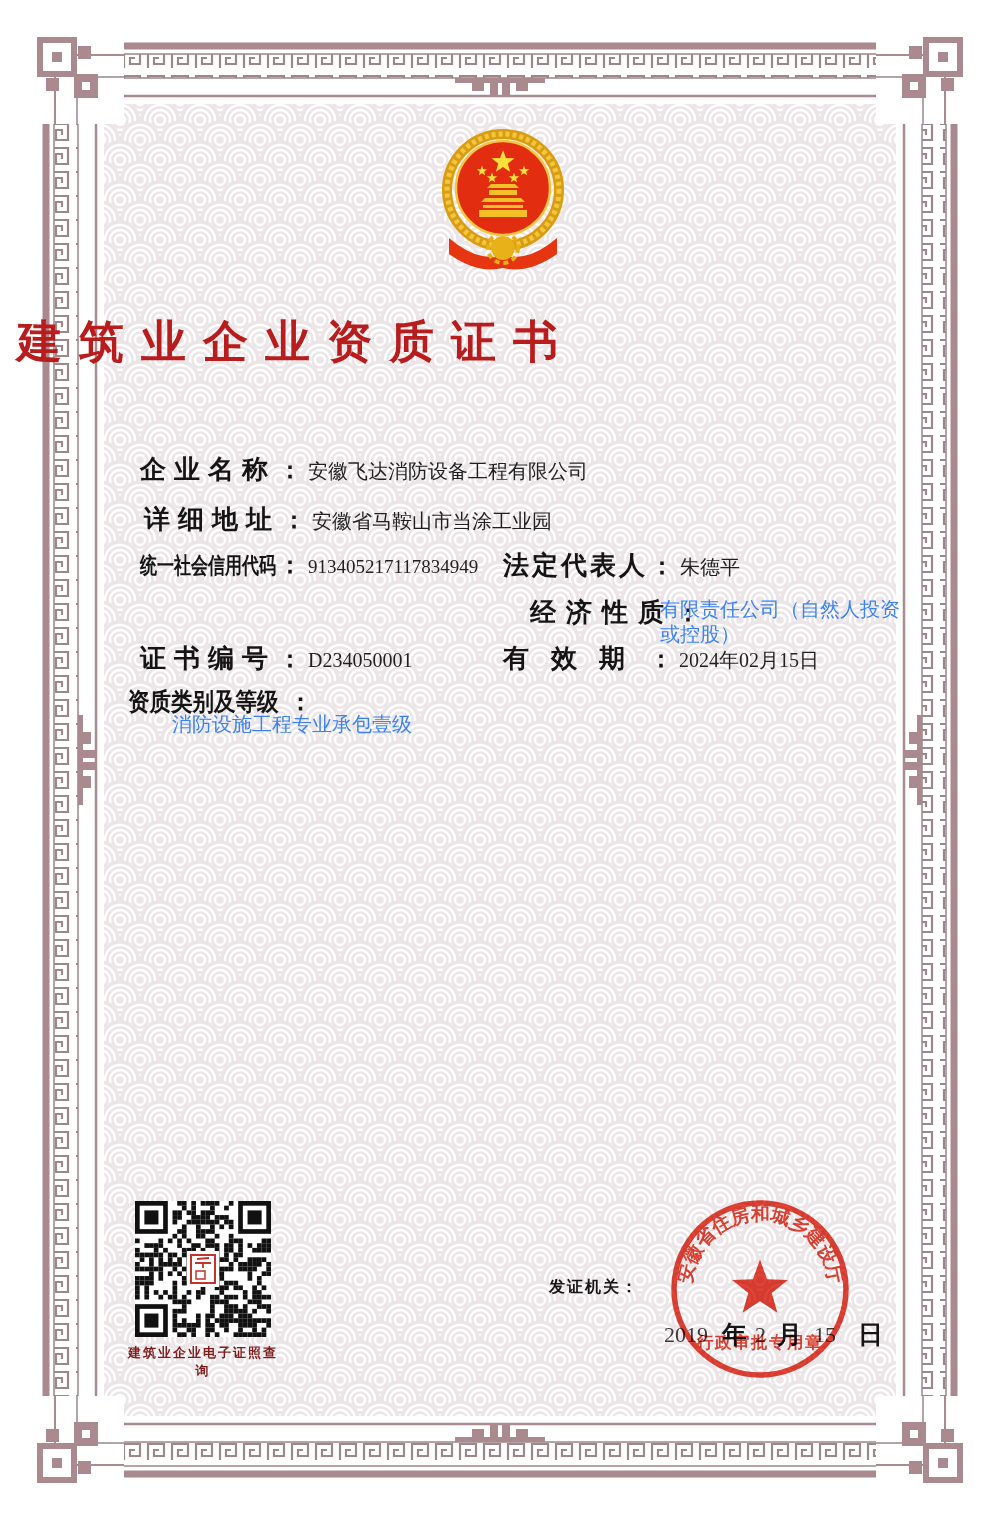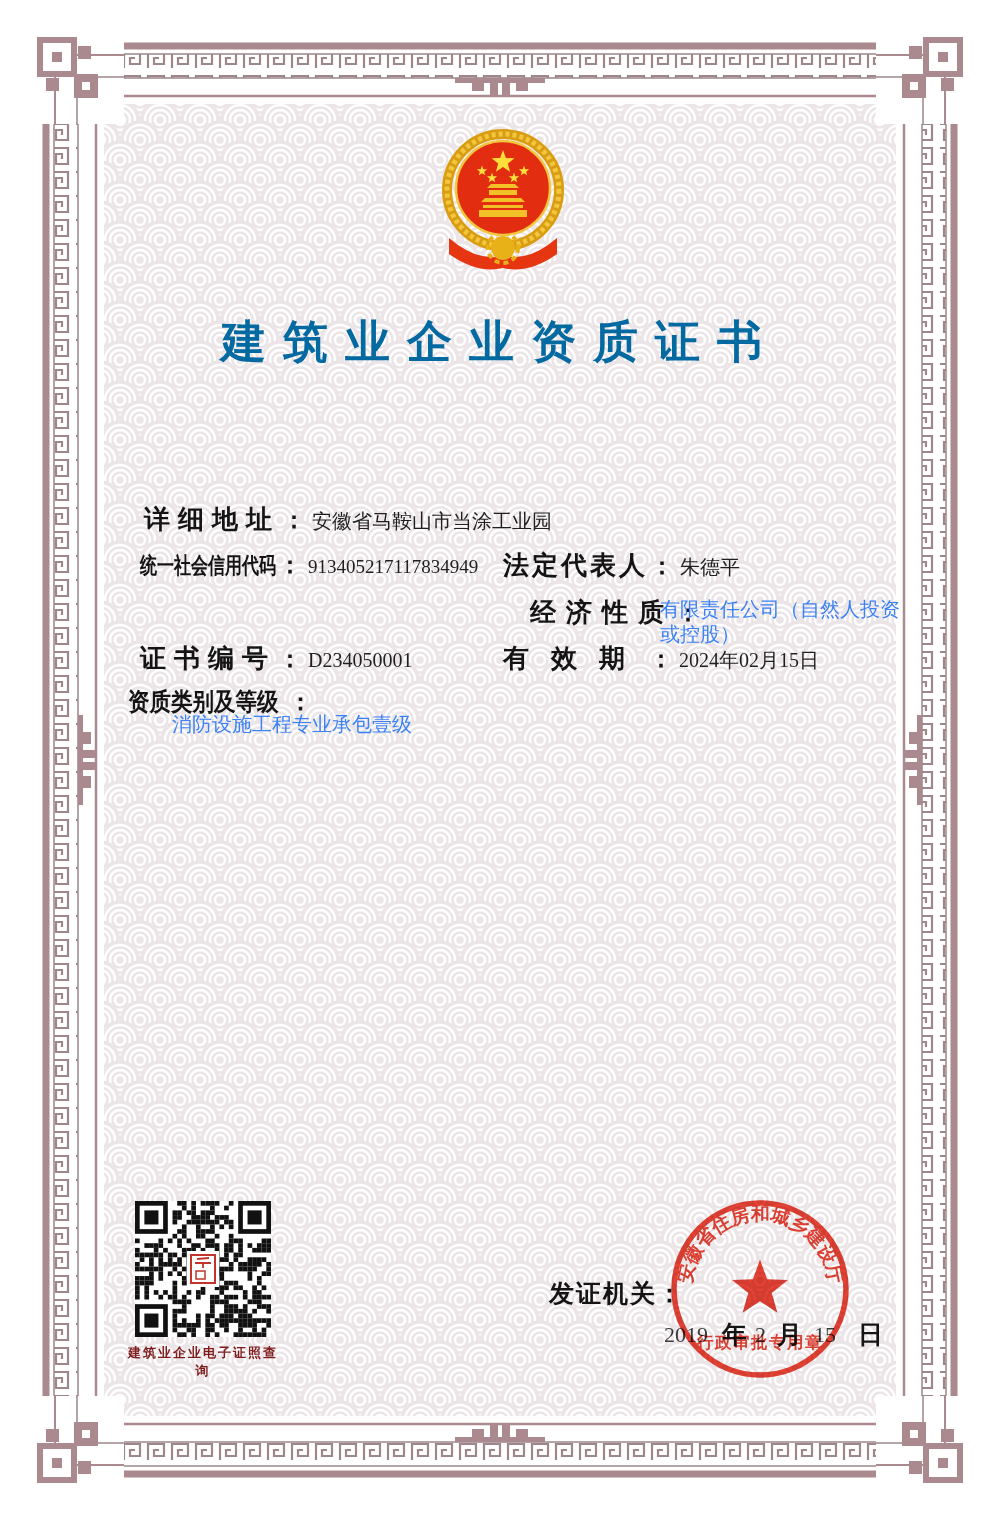--- a/index.html
+++ b/index.html
@@ -1,34 +1,34 @@
 <!DOCTYPE html>
 <html><head>
 <meta charset="utf-8">
 <style>
   html,body{margin:0;padding:0;background:#fff;}
   .page{position:relative;width:1000px;height:1520px;background:#ffffff;overflow:hidden;
         font-family:"Liberation Sans",sans-serif;}
   .abs{position:absolute;}
   svg{display:block;}
-  .title{position:absolute;left:0;top:312px;width:1000px;text-align:center;
-         font-size:45px;font-weight:bold;color:#0369a1;letter-spacing:17px;box-sizing:border-box;}
+  .title{position:absolute;left:0;top:312px;width:1000px;
+         font-size:45px;font-weight:bold;color:#b91c1c;letter-spacing:17px;padding-left:17px;box-sizing:border-box;}
   .row{position:absolute;white-space:nowrap;}
   .lbl{font-weight:bold;color:#141414;font-size:26px;display:inline-block;vertical-align:baseline;}
   .sp8{letter-spacing:8px;}
   .sp3{letter-spacing:3px;}
   .sp10{letter-spacing:10px;margin-left:27px;}
   .sp22{letter-spacing:22px;}
   .cond{font-size:17px;transform:scaleY(1.32);transform-origin:0 78%;}
   .cond2{font-size:21.5px;transform:scaleY(1.15);transform-origin:0 78%;}
   .colon{font-weight:bold;color:#141414;font-size:24px;margin-left:2px;}
   .val{font-family:"Liberation Serif","DejaVu Serif",serif;color:#1f1f1f;font-size:20px;margin-left:6px;}
   .valblock{position:absolute;font-family:"Liberation Serif","DejaVu Serif",serif;color:#3b82f6;
             font-size:20px;line-height:25px;white-space:normal;}
-  .issuer{position:absolute;left:549px;top:1277px;font-size:25px;font-weight:bold;color:#141414;letter-spacing:2px;}
+  .issuer{position:absolute;left:549px;top:1277px;font-size:16px;font-weight:bold;color:#141414;letter-spacing:2px;}
   .dchar{position:absolute;font-size:25px;font-weight:bold;color:#141414;}
   .dnum{position:absolute;font-family:"Liberation Serif","DejaVu Serif",serif;font-size:22px;color:#3a3a3a;}
   .qrcap{position:absolute;left:128px;top:1344px;width:150px;text-align:center;
          font-family:"Liberation Serif","DejaVu Serif",serif;font-weight:bold;
          font-size:13px;letter-spacing:2px;color:#7f1d1d;}
   .sealwrap{position:absolute;left:655px;top:1183px;mix-blend-mode:multiply;opacity:.92;}
 </style>
 </head>
 <body>
 
@@ -146,20 +146,23 @@
       <path d="M54 66 H86 L82 62 H58 Z"></path>
       <rect x="56" y="68" width="28" height="5"></rect>
       <path d="M48 80 H92 L88 76 H52 Z"></path>
       <rect x="50" y="83" width="40" height="3"></rect>
       <rect x="46" y="88" width="48" height="7"></rect>
     </g>
   </svg>
 
   <div class="title">建筑业企业资质证书</div>
 
+  <div class="row" style="left:140px;top:452px">
+    <span class="lbl sp8">企业名称</span><span class="colon">：</span><span class="val">安徽飞达消防设备工程有限公司</span>
+  </div>
 
   <div class="row" style="left:144px;top:502px">
     <span class="lbl sp8">详细地址</span><span class="colon">：</span><span class="val">安徽省马鞍山市当涂工业园</span>
   </div>
 
   <div class="row" style="left:140px;top:549px">
     <span class="lbl cond">统一社会信用代码</span><span class="colon">：</span><span class="val" style="font-size:19px">913405217117834949</span>
   </div>
   <div class="row" style="left:503px;top:548px">
     <span class="lbl sp3">法定代表人</span><span class="colon">：</span><span class="val">朱德平</span>

